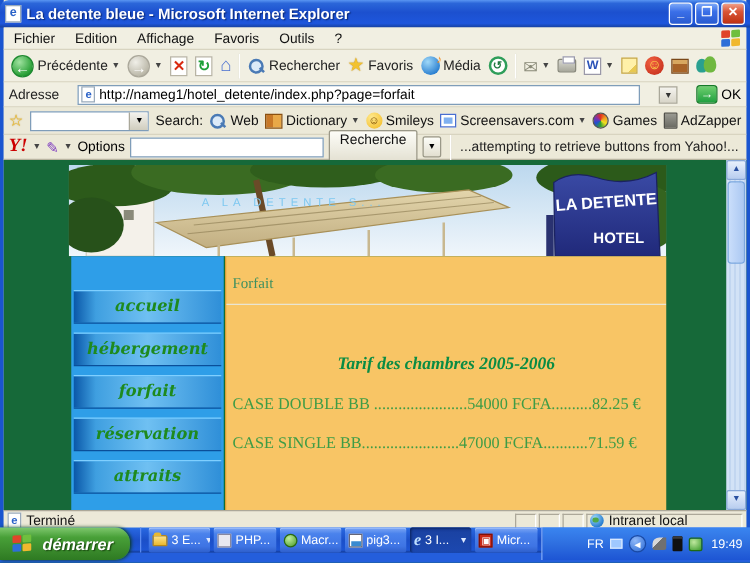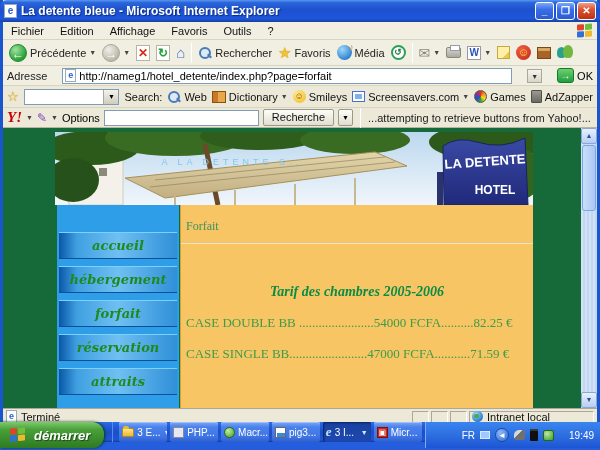--- a/index.html
+++ b/index.html
@@ -78,21 +78,21 @@
   .monitor { display:inline-block; width:13px; height:11px; border:1px solid #4A6FD0; background:#fff; position:relative; }
   .monitor::before { content:""; position:absolute; left:2px; top:2px; width:7px; height:5px; background:#7FB0F0; }
   .ball { display:inline-block; width:13px; height:13px; border-radius:50%; background:conic-gradient(#E03020,#F0A020,#F0E020,#30A030,#2050D0,#8030B0,#E03020); border:1px solid #555; }
   .zapper { display:inline-block; width:11px; height:13px; background:linear-gradient(#9a9a92,#6a6a62); border:1px solid #50504a; border-radius:1px; }
   .books { display:inline-block; width:14px; height:12px; background:linear-gradient(90deg,#C87828 45%,#E8A848 45%); border:1px solid #8a5010; }
 
   .ybar2 { height:20px; background:#ECE9D8; border-bottom:1px solid #B8B4A0; display:flex; align-items:center; padding:0 4px; gap:4px; white-space:nowrap; }
   .ylogo { font-family:"Liberation Serif",serif; font-weight:bold; font-style:italic; color:#CC0000; font-size:15px; }
   .pencil { color:#8040C0; font-size:12px; }
   .ybar2 .inp2 { width:155px; height:16px; background:#fff; border:1px solid #7F9DB9; }
-  .rech-btn { height:17px; padding:0 8px; background:linear-gradient(#FDFDF8,#E2DFD0); border:1px solid #9a9888; border-radius:2px; line-height:15px; color:#111; }
+  .rech-btn { height:27px; padding:0 8px; background:linear-gradient(#FDFDF8,#E2DFD0); border:1px solid #9a9888; border-radius:2px; line-height:15px; color:#111; }
   .rech-dd { width:15px; height:17px; background:linear-gradient(#FDFDF8,#E2DFD0); border:1px solid #9a9888; border-radius:2px; font-size:7px; text-align:center; line-height:15px; }
   .ystatus { color:#222; }
 
   
   .viewport { position:relative; height:280px; background:#166939; overflow:hidden; }
   .hero { position:absolute; left:52px; top:4px; width:478px; height:73px; }
   .sidebar { position:absolute; left:54px; top:77px; width:123px; bottom:0; background:#2E9EE8; border-right:1px solid #0E6E38; padding-top:27px; }
   .navbtn { height:27px; margin:0 2px 7px 2px; text-align:center; line-height:26px;
     font-family:"DejaVu Serif",serif; font-style:italic; font-weight:bold; font-size:13px; color:#1E8A1E;
     background:linear-gradient(90deg,#0A57A8 0%,#3F9FE0 15%,#6FC0F2 50%,#2F8FD8 100%);
@@ -145,21 +145,21 @@
   .tb-drop { font-size:7px; color:#DCE8FF; margin-left:auto; }
 
   .tray { margin-left:auto; height:26px; display:flex; align-items:center; gap:5px; padding:0 6px 0 8px;
     background:linear-gradient(180deg,#3A85F0 0%,#2E6FE0 50%,#1D55D4 100%); border-left:1px solid #7FA8F5; }
   .tray .lang { color:#fff; font-size:10px;padding-left:28px; }
   .mini-mon { width:10px; height:8px; border:1px solid #D8E8FF; background:#9FC8FF; position:relative; }
   .chev { width:14px; height:14px; border-radius:50%; background:radial-gradient(circle at 35% 30%,#8FB8F8,#2A6AD5); border:1px solid #1A4AA5; color:#fff; font-size:8px; line-height:13px; text-align:center; }
   .sat-ic { width:11px; height:10px; background:linear-gradient(135deg,#D8D8D8 40%,#707070 40%); border-radius:50% 0 2px 2px; }
   .blk-ic { width:8px; height:12px; background:#101010; border-radius:1px; box-shadow:inset 0 2px 0 #3a3a3a; }
   .grn-ic { width:11px; height:11px; background:radial-gradient(circle at 35% 30%,#BFE89F,#3A9A2A); border-radius:2px; border:1px solid #1F6A12; }
-  .clock { color:#fff; font-size:10px; margin-left:10px; }
+  .clock { color:#fff; font-size:10px; margin-left:2px; }
 </style>
 </head>
 <body>
 
 <div class="window">
 
   <div class="titlebar">
     <span class="ie-doc">e</span>
     <span class="ttl">La detente bleue - Microsoft Internet Explorer</span>
     <span class="winbtn">_</span>

